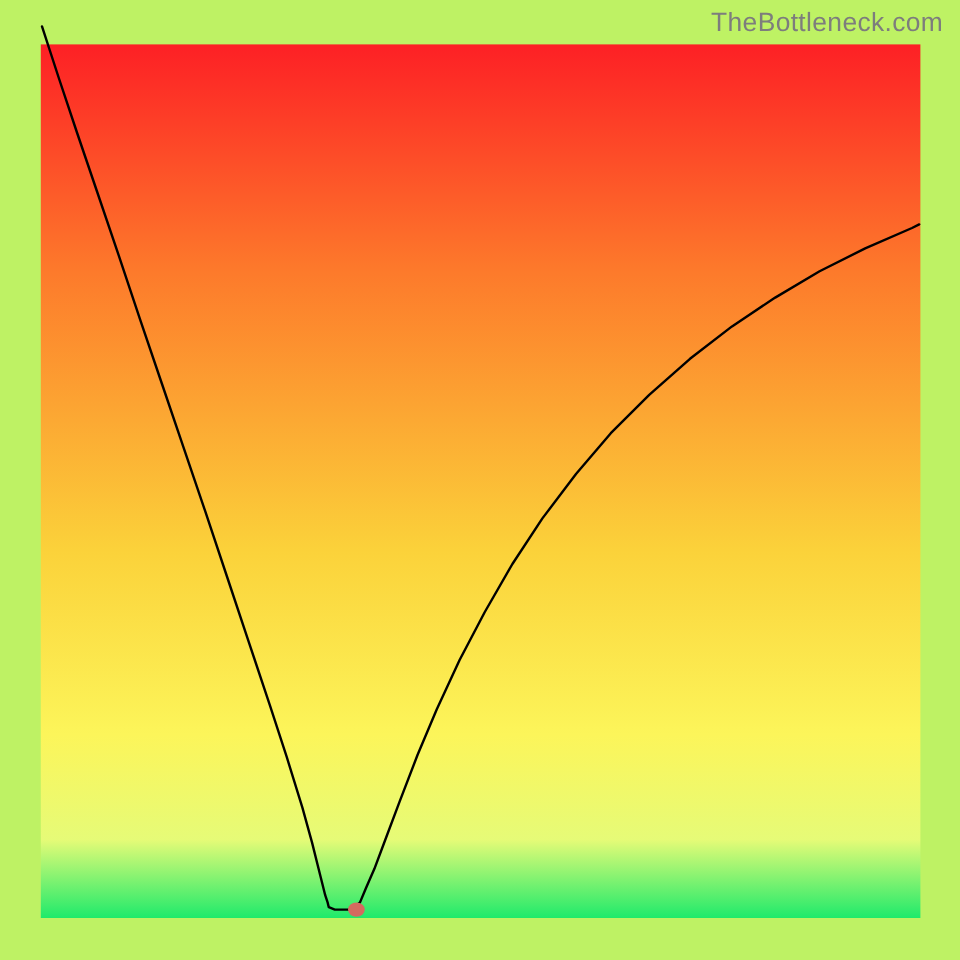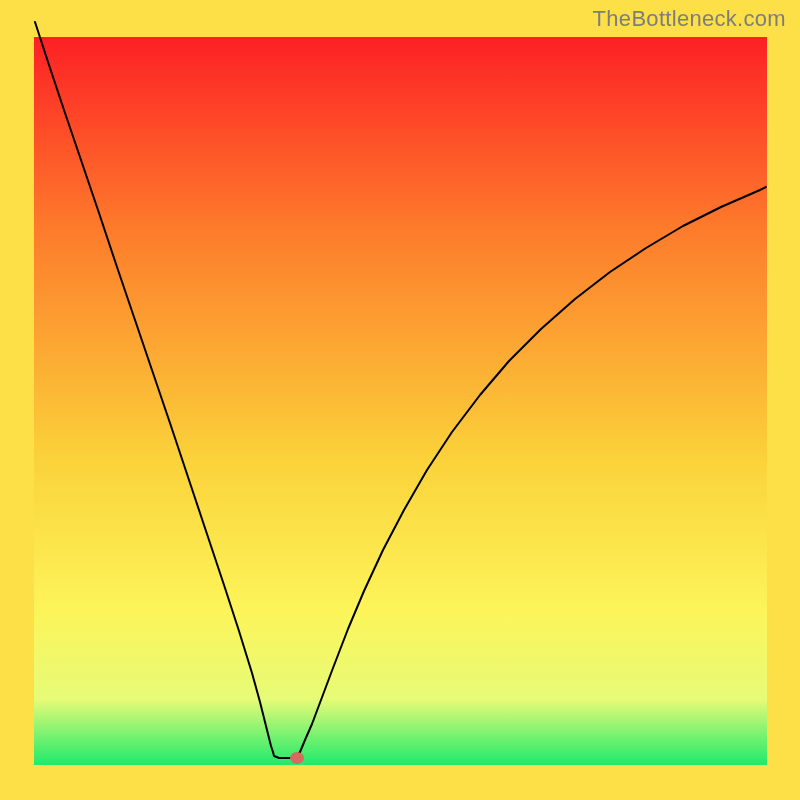--- a/index.html
+++ b/index.html
@@ -8,21 +8,21 @@
     width: 800px;
     height: 800px;
     overflow: hidden;
     background: #000;
     font-family: Arial, Helvetica, sans-serif;
   }
   .frame {
     position: relative;
     width: 800px;
     height: 800px;
-    background: #fde047;
+    background: #bef264;
   }
   .watermark {
     position: absolute;
     top: 6px;
     right: 14px;
     color: #7d7d7d;
     font-size: 22px;
     font-weight: 400;
     letter-spacing: 0.3px;
     z-index: 3;

